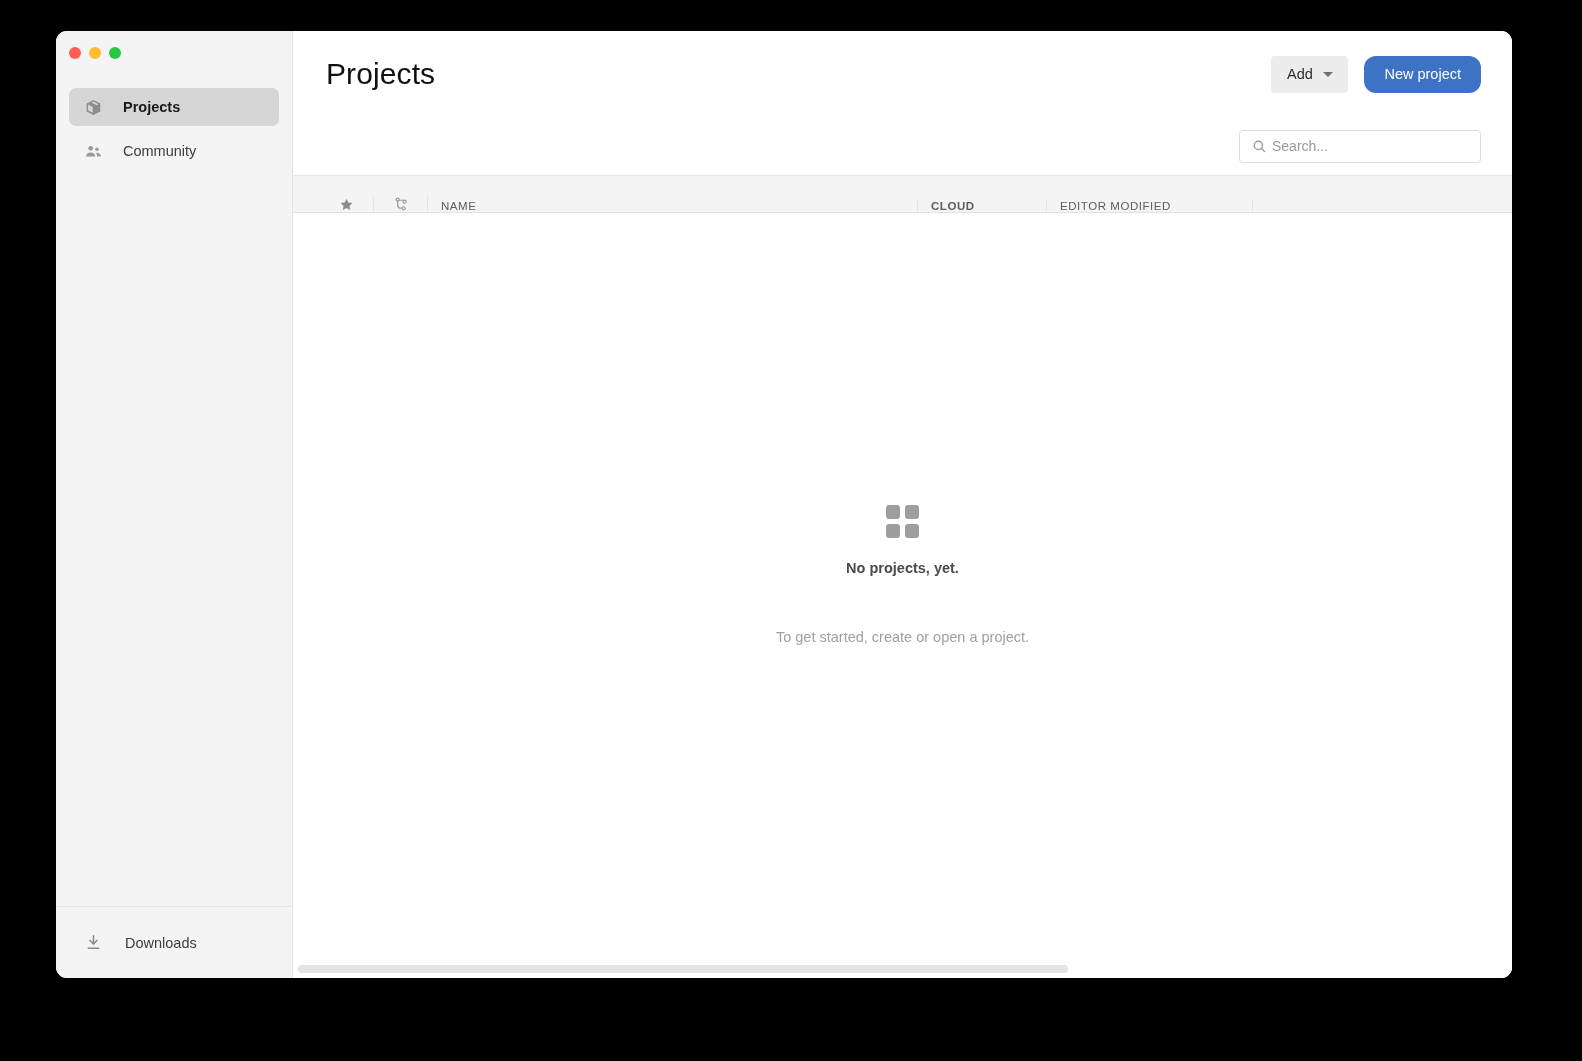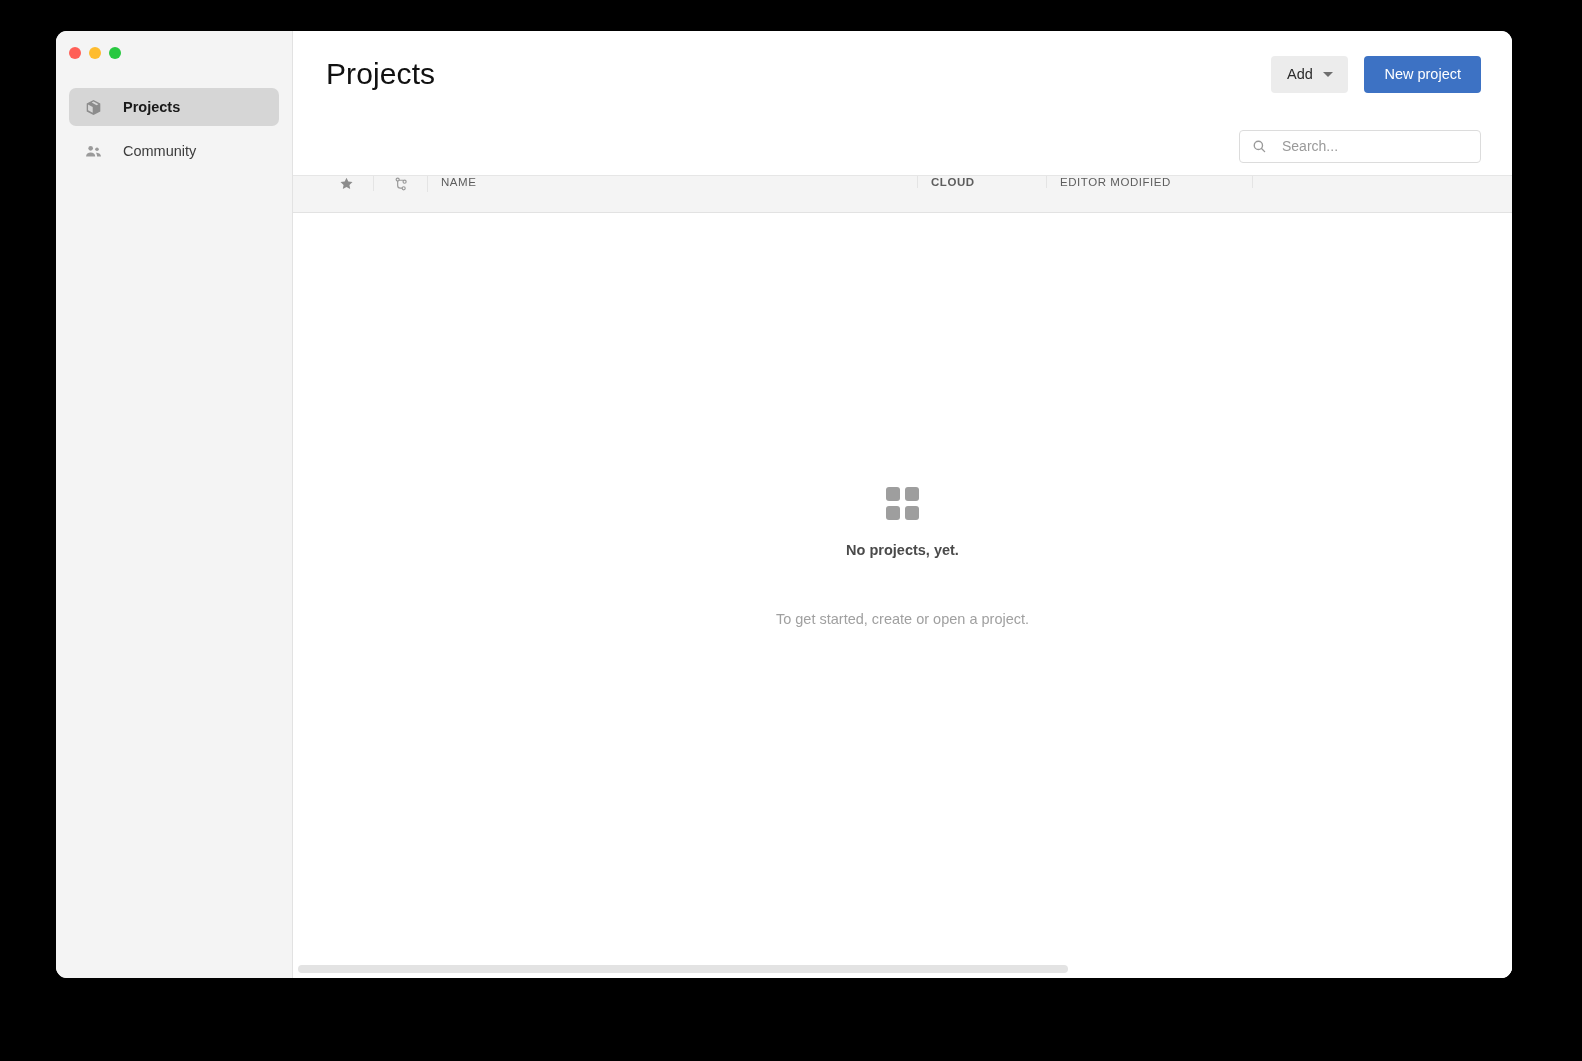--- a/index.html
+++ b/index.html
@@ -168,21 +168,21 @@
     width: 0; height: 0;
     border-left: 5px solid transparent;
     border-right: 5px solid transparent;
     border-top: 5px solid #6e6e6e;
   }
   .btn-new {
     height: 37px;
     margin-left: 16px;
     background: #3d72c4;
     border: none;
-    border-radius: 4px;
+    border-radius: 12px;
     padding: 0 20px;
     font-size: 14.5px;
     color: #ffffff;
     font-family: "Liberation Sans", sans-serif;
     cursor: pointer;
   }
 
   
   #search-row {
     height: 58px;
@@ -194,42 +194,42 @@
   }
   #search-box {
     width: 242px;
     height: 33px;
     border: 1px solid #dcdcdc;
     border-radius: 4px;
     background: #ffffff;
     display: flex;
     align-items: center;
     padding: 0 10px 0 12px;
-    gap: 15px;
+    gap: 5px;
   }
   .search-icon { width: 15px; height: 15px; flex: 0 0 15px; display: block; }
   #search-input {
     border: none;
     outline: none;
     background: transparent;
     font-size: 14px;
     color: #2b2b2b;
     font-family: "Liberation Sans", sans-serif;
     width: 100%;
   }
   #search-input::placeholder { color: #9a9a9a; }
 
   
   #table-header {
     height: 38px;
     background: #f4f4f4;
     border-top: 1px solid #e6e6e6;
     border-bottom: 1px solid #e2e2e2;
     display: flex;
-    align-items: flex-start;
+    align-items: flex-end;
     flex: 0 0 38px;
   }
   .th {
     display: flex;
     align-items: center;
     border-right: 1px solid #e4e4e4;
     font-size: 11.5px;
     letter-spacing: 0.55px;
     color: #5d5d5d;
     padding-left: 13px;
@@ -257,21 +257,21 @@
   
   #table-body {
     flex: 1 1 auto;
     background: #ffffff;
     position: relative;
     overflow: hidden;
   }
   #empty-state {
     position: absolute;
     left: 0; right: 0;
-    top: 274px;
+    top: 292px;
     display: flex;
     flex-direction: column;
     align-items: center;
   }
   .empty-grid-icon {
     width: 33px; height: 33px;
     display: grid;
     grid-template-columns: 14px 14px;
     grid-template-rows: 14px 14px;
     gap: 5px;
@@ -343,20 +343,30 @@
             <circle cx="16.4" cy="9.2" r="2.3"></circle>
             <path d="M2.6 18.4c0-3.2 2.6-5.1 5.8-5.1s5.8 1.9 5.8 5.1H2.6z"></path>
             <path d="M15.1 13.6c3 0 6.3 1.2 6.3 4.8h-4.9c0-1.9-.6-3.5-1.4-4.8z"></path>
           </svg>
         </span>
         <span class="nav-label">Community</span>
       </div>
 
     </div>
 
+    <div id="sidebar-footer">
+      <span class="nav-icon">
+        <svg viewBox="0 0 24 24" width="19" height="19" fill="none" stroke="#8c8c8c" stroke-width="2" stroke-linecap="round" stroke-linejoin="round">
+          <path d="M12 3.6v9.6"></path>
+          <path d="M7.6 9.4 12 13.8l4.4-4.4"></path>
+          <path d="M5.4 19.2h13.2"></path>
+        </svg>
+      </span>
+      <span class="footer-label">Downloads</span>
+    </div>
 
   </div>
 
   <div id="main">
 
     <div id="main-header">
       <h1 id="page-title">Projects</h1>
       <span class="header-spacer"></span>
       <button class="btn-add">
         <span>Add</span>

